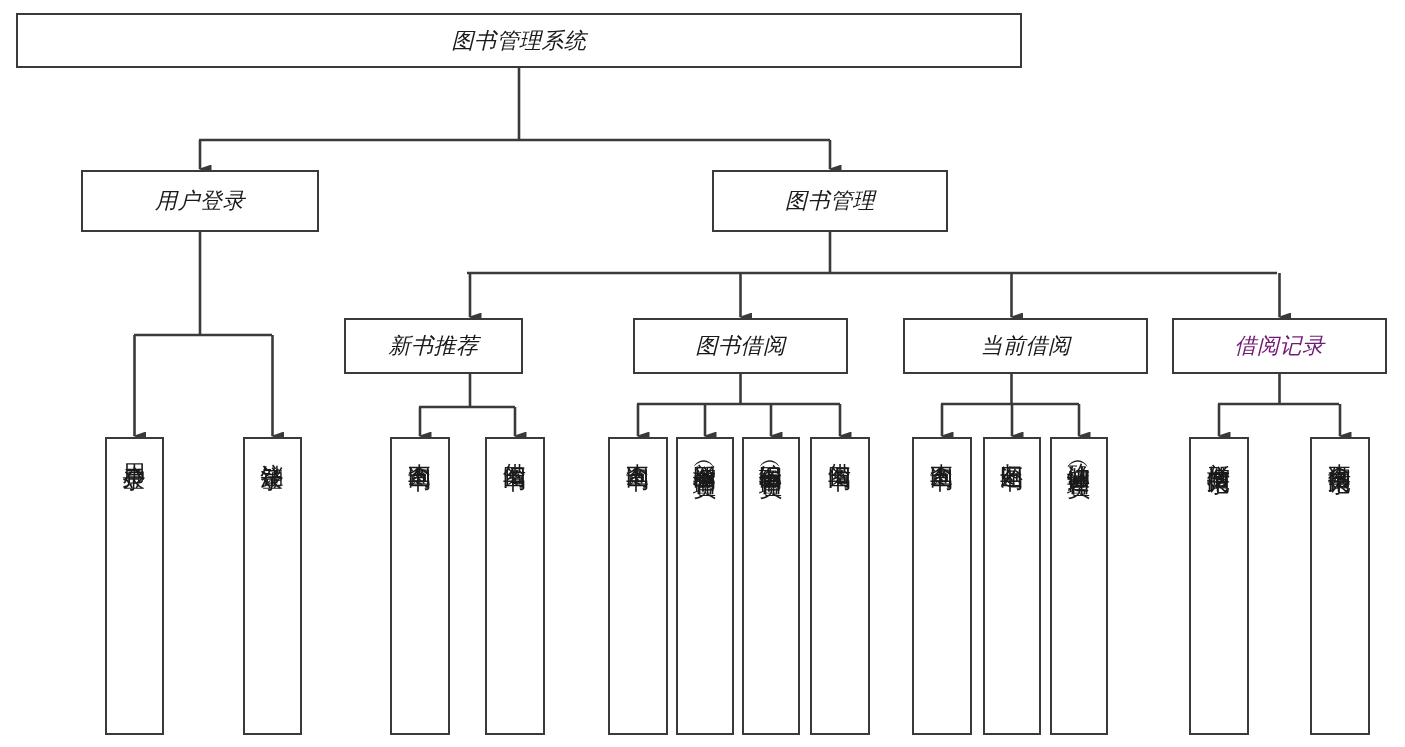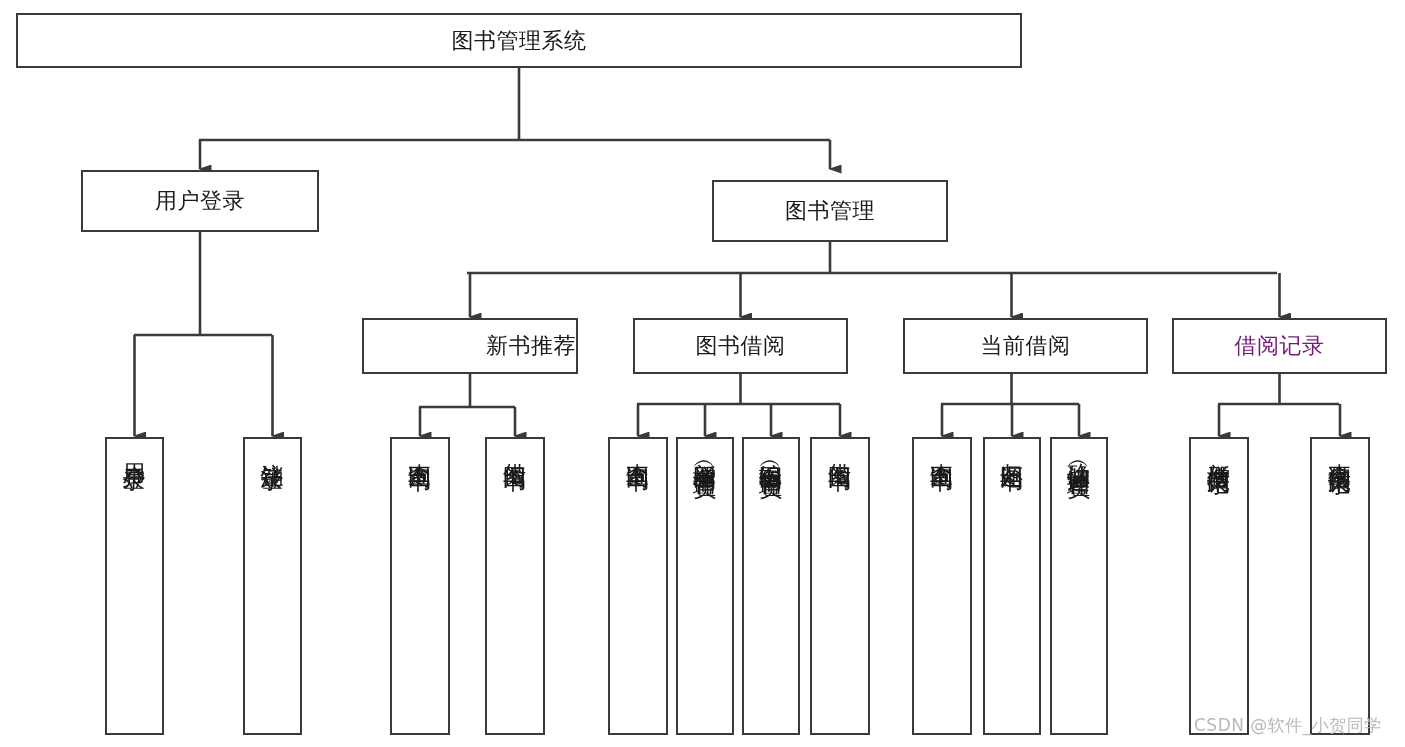--- a/index.html
+++ b/index.html
@@ -35,20 +35,21 @@
     color: #1a1a1a;
   }
   .node .node-label {
     display: block;
     text-align: center;
     line-height: 1.18;
     letter-spacing: 0.5px;
   }
   .node.horizontal .node-label {
     font-size: 22px;
+    font-style: italic;
   }
   .node.vertical {
     align-items: flex-start;
     justify-content: center;
     padding-top: 6px;
   }
   .node.vertical .node-label {
     writing-mode: vertical-rl;
     text-orientation: upright;
     font-size: 23px;
@@ -113,24 +114,24 @@
       </g>
   </svg>
 
   <div id="nodes-layer">
       <div class="node horizontal" style="left: 16px; top: 13px; width: 1006px; height: 55px; border-color: rgb(58, 58, 58); background: rgb(255, 255, 255); color: rgb(26, 26, 26);">
         <span class="node-label">图书管理系统</span>
       </div>
       <div class="node horizontal" style="left: 81px; top: 170px; width: 238px; height: 62px; border-color: rgb(58, 58, 58); background: rgb(255, 255, 255); color: rgb(26, 26, 26);">
         <span class="node-label">用户登录</span>
       </div>
-      <div class="node horizontal" style="left: 712px; top: 170px; width: 236px; height: 62px; border-color: rgb(58, 58, 58); background: rgb(255, 255, 255); color: rgb(26, 26, 26); margin-top: 10px;">
+      <div class="node horizontal" style="left: 712px; top: 170px; width: 236px; height: 62px; border-color: rgb(58, 58, 58); background: rgb(255, 255, 255); color: rgb(26, 26, 26);">
         <span class="node-label">图书管理</span>
       </div>
-      <div class="node horizontal" style="left: 362px; top: 318px; width: 216px; height: 56px; border-color: rgb(58, 58, 58); background: rgb(255, 255, 255); color: rgb(26, 26, 26); justify-content: flex-end;">
+      <div class="node horizontal" style="left: 344px; top: 318px; width: 179px; height: 56px; border-color: rgb(58, 58, 58); background: rgb(255, 255, 255); color: rgb(26, 26, 26);">
         <span class="node-label">新书推荐</span>
       </div>
       <div class="node horizontal" style="left: 633px; top: 318px; width: 215px; height: 56px; border-color: rgb(58, 58, 58); background: rgb(255, 255, 255); color: rgb(26, 26, 26);">
         <span class="node-label">图书借阅</span>
       </div>
       <div class="node horizontal" style="left: 903px; top: 318px; width: 245px; height: 56px; border-color: rgb(58, 58, 58); background: rgb(255, 255, 255); color: rgb(26, 26, 26);">
         <span class="node-label">当前借阅</span>
       </div>
       <div class="node horizontal" style="left: 1172px; top: 318px; width: 215px; height: 56px; border-color: rgb(58, 58, 58); background: rgb(255, 255, 255); color: #701a75;">
         <span class="node-label">借阅记录</span>
@@ -169,15 +170,14 @@
         <span class="node-label">确认归还（管理员）</span>
       </div>
       <div class="node vertical" style="left: 1189px; top: 437px; width: 60px; height: 298px; border-color: rgb(58, 58, 58); background: rgb(255, 255, 255); color: rgb(26, 26, 26);">
         <span class="node-label">新增借阅记录</span>
       </div>
       <div class="node vertical" style="left: 1310px; top: 437px; width: 60px; height: 298px; border-color: rgb(58, 58, 58); background: rgb(255, 255, 255); color: rgb(26, 26, 26);">
         <span class="node-label">查询借阅记录</span>
       </div>
     </div>
 
-  <div class="watermark" style="left:1194px; top:714px;">CSDN @软件_小贺同学</div>
 
 </div>
 
 </body></html>

